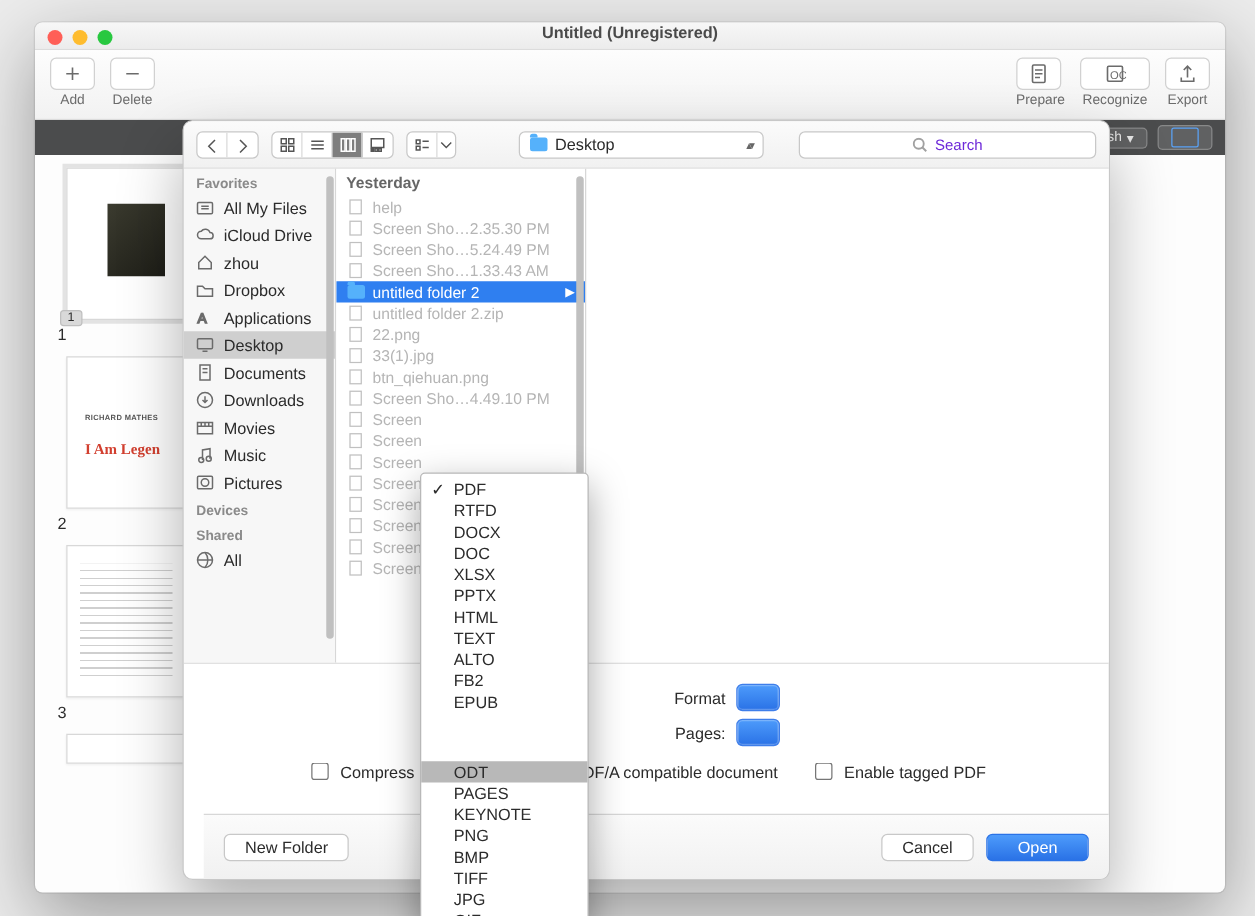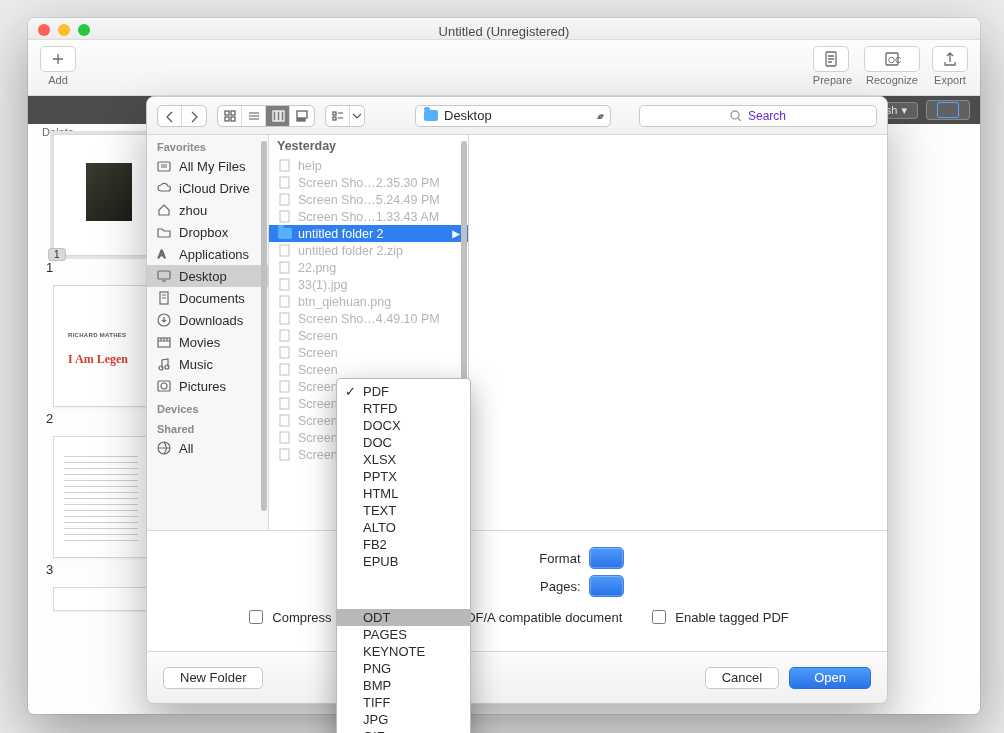--- a/index.html
+++ b/index.html
@@ -13,29 +13,29 @@
     --text:#2b2b2b;
     --muted:#7f7f7f;
     --win:#fdfdfd;
     --darkbar:#4b4c4d;
     --selgray:#cfcfcf;
   }
   *{box-sizing:border-box;}
   body{margin:0;background:#ececec;font-family:-apple-system,"Helvetica Neue",Helvetica,Arial,sans-serif;font-size:13px;color:var(--text);-webkit-font-smoothing:antialiased;}
   .window{position:absolute;left:28px;top:18px;width:952px;height:696px;background:var(--win);border-radius:6px;box-shadow:0 20px 60px rgba(0,0,0,.35),0 0 0 1px rgba(0,0,0,.08);overflow:hidden;}
   
-  .titlebar{height:22px;background:linear-gradient(#f7f7f7,#ececec);border-bottom:1px solid #dcdcdc;display:flex;align-items:flex-end;justify-content:center;font-size:13px;color:#4a4a4a;}
+  .titlebar{height:22px;background:linear-gradient(#f7f7f7,#ececec);border-bottom:1px solid #dcdcdc;display:flex;align-items:flex-start;justify-content:center;font-size:13px;color:#4a4a4a;font-weight:bold;}
   .trafficlights{position:absolute;left:10px;top:6px;display:flex;gap:8px;}
   .tl{width:12px;height:12px;border-radius:50%;}
   .tl.red{background:#ff5f57;}
   .tl.yellow{background:#febc2e;}
   .tl.green{background:#28c840;}
   
   .toolbar{height:56px;background:linear-gradient(#fdfdfd,#f2f2f2);border-bottom:1px solid #dcdcdc;position:relative;}
-  .tb-left{position:absolute;left:12px;top:6px;display:flex;gap:12px;flex-direction:column;}
+  .tb-left{position:absolute;left:12px;top:6px;display:flex;gap:12px;}
   .tb-right{position:absolute;right:12px;top:6px;display:flex;gap:12px;}
   .tb-btn{text-align:center;color:#6b6b6b;font-size:11px;}
   .tb-btn .btn{width:36px;height:26px;background:#fff;border:1px solid #d1d1d1;border-radius:5px;display:flex;align-items:center;justify-content:center;margin-bottom:2px;}
   .tb-btn.wide .btn{width:56px;}
   .tb-btn svg{width:18px;height:18px;stroke:#6b6b6b;fill:none;stroke-width:1.3;}
   
   .darkbar{height:28px;background:var(--darkbar);position:absolute;top:78px;left:0;right:0;display:flex;align-items:center;justify-content:flex-end;padding:0 10px;gap:8px;}
   .darkbar .chip{background:rgba(255,255,255,.12);border:1px solid rgba(255,255,255,.25);border-radius:4px;color:#e6e6e6;font-size:11px;padding:1px 10px;display:flex;align-items:center;gap:4px;}
   .darkbar .box{width:22px;height:16px;border:1.3px solid #5aa3f7;border-radius:2px;background:transparent;}
   
@@ -86,21 +86,21 @@
   .preview{background:#fff;}
   
   .options{padding:10px 0 6px 0;}
   .optrow{display:flex;align-items:center;justify-content:center;gap:8px;margin:6px 16px;font-size:13px;}
   .optrow .label{width:170px;text-align:right;}
   .drop{height:22px;border-radius:5px;border:1px solid #3e7eea;background:linear-gradient(#4d9bfb,#2a72e6);color:#fff;padding:0 10px;display:flex;align-items:center;min-width:35px;box-shadow:inset 0 0 0 1px rgba(255,255,255,.25);}
   .checks{display:flex;justify-content:center;gap:26px;margin-top:10px;}
   .check{display:flex;align-items:center;gap:6px;font-size:13px;}
   .check input{width:14px;height:14px;}
   
-  .sheet-footer{position:absolute;bottom:0;left:0;right:0;height:52px;border-top:1px solid var(--border2);background:linear-gradient(#fbfbfb,#f1f1f1);display:flex;align-items:center;padding:0 16px;}
+  .sheet-footer{position:absolute;bottom:0;left:16px;right:0;height:52px;border-top:1px solid var(--border2);background:linear-gradient(#fbfbfb,#f1f1f1);display:flex;align-items:center;padding:0 16px;}
   .macbtn{height:22px;border:1px solid #c8c8c8;border-radius:5px;background:#fff;padding:0 16px;font-size:13px;display:flex;align-items:center;}
   .macbtn.primary{background:linear-gradient(#4d9bfb,#2a72e6);border-color:#2a72e6;color:#fff;}
   .spacer{flex:1;}
   
   .popup{position:absolute;left:288px;top:358px;width:135px;background:#fff;border:1px solid #b8b8b8;border-radius:4px;box-shadow:0 10px 30px rgba(0,0,0,.35);padding:4px 0;z-index:50;max-height:370px;}
   .popup .pi{padding:1px 16px 1px 26px;font-size:13px;position:relative;}
   .popup .pi.sel{background:#b8b8b8;margin-top:39px;}
   .popup .pi .check{position:absolute;left:8px;top:1px;}
   .popup-shadow{position:absolute;left:294px;top:700px;width:128px;height:10px;border-radius:50%;background:rgba(0,0,0,.4);filter:blur(3px);z-index:49;}
 </style>

